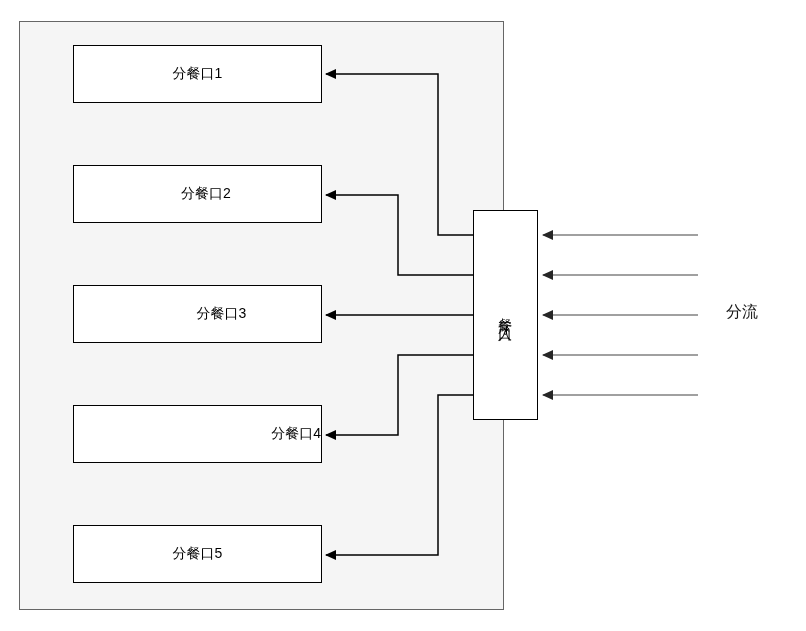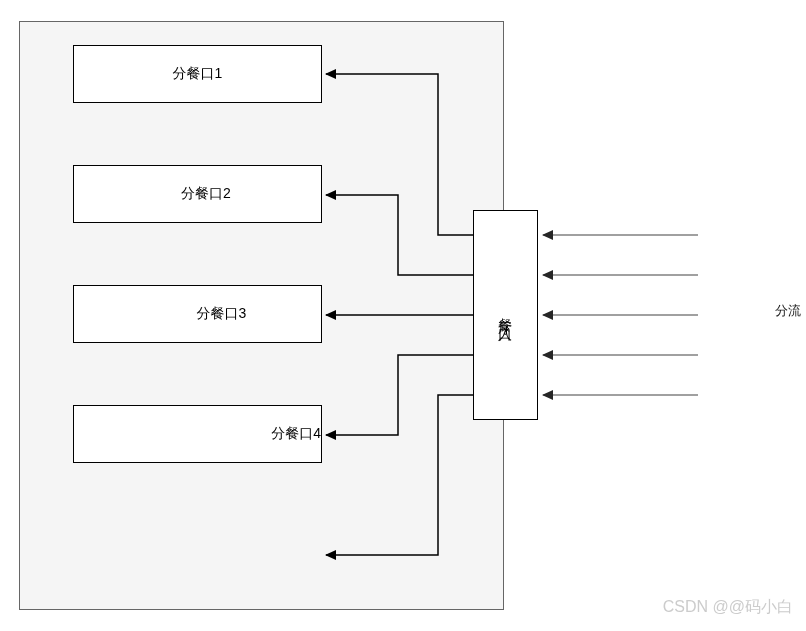--- a/index.html
+++ b/index.html
@@ -70,23 +70,23 @@
     position: absolute;
     left: 0;
     top: 0;
     width: 806px;
     height: 631px;
     z-index: 4;
     pointer-events: none;
   }
   .flow-label {
     position: absolute;
-    left: 775px;
+    left: 726px;
     top: 302px;
-    font-size: 13px;
+    font-size: 16px;
     color: #1a1a1a;
     white-space: nowrap;
     z-index: 5;
   }
   .watermark {
     position: absolute;
     right: 13px;
     top: 597px;
     font-size: 16px;
     color: #cccccc;
@@ -106,20 +106,23 @@
     <span>分餐口1</span>
   </div>
   <div class="port-box port-2">
     <span>分餐口2</span>
   </div>
   <div class="port-box port-3">
     <span>分餐口3</span>
   </div>
   <div class="port-box port-4">
     <span>分餐口4</span>
+  </div>
+  <div class="port-box port-5">
+    <span>分餐口5</span>
   </div>
 
   <div class="entrance-box">
     <span class="entrance-label">餐厅入口</span>
   </div>
 
   <svg class="connector-layer" width="806" height="631" viewBox="0 0 806 631" xmlns="http://www.w3.org/2000/svg">
     <defs>
       <marker id="arrow-black" orient="auto" markerUnits="userSpaceOnUse" markerWidth="12" markerHeight="10" refX="10" refY="5">
         <path d="M0,0 L11,5 L0,10 Z" fill="#000000"></path>
@@ -141,15 +144,14 @@
 
     <path d="M 698,235 L 543,235" fill="none" stroke="#808080" stroke-width="1.5" marker-end="url(#arrow-dark)"></path>
     <path d="M 698,275 L 543,275" fill="none" stroke="#808080" stroke-width="1.5" marker-end="url(#arrow-dark)"></path>
     <path d="M 698,315 L 543,315" fill="none" stroke="#808080" stroke-width="1.5" marker-end="url(#arrow-dark)"></path>
     <path d="M 698,355 L 543,355" fill="none" stroke="#808080" stroke-width="1.5" marker-end="url(#arrow-dark)"></path>
     <path d="M 698,395 L 543,395" fill="none" stroke="#808080" stroke-width="1.5" marker-end="url(#arrow-dark)"></path>
   </svg>
 
   <div class="flow-label">分流</div>
 
-  <div class="watermark">CSDN @@码小白</div>
 
 </div>
 
 </body></html>

